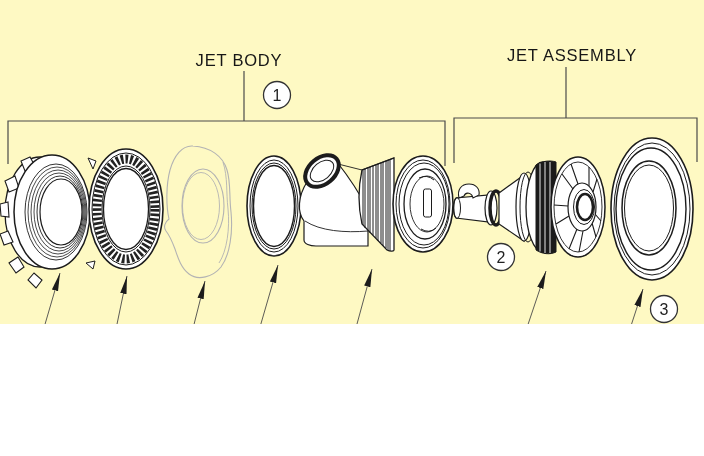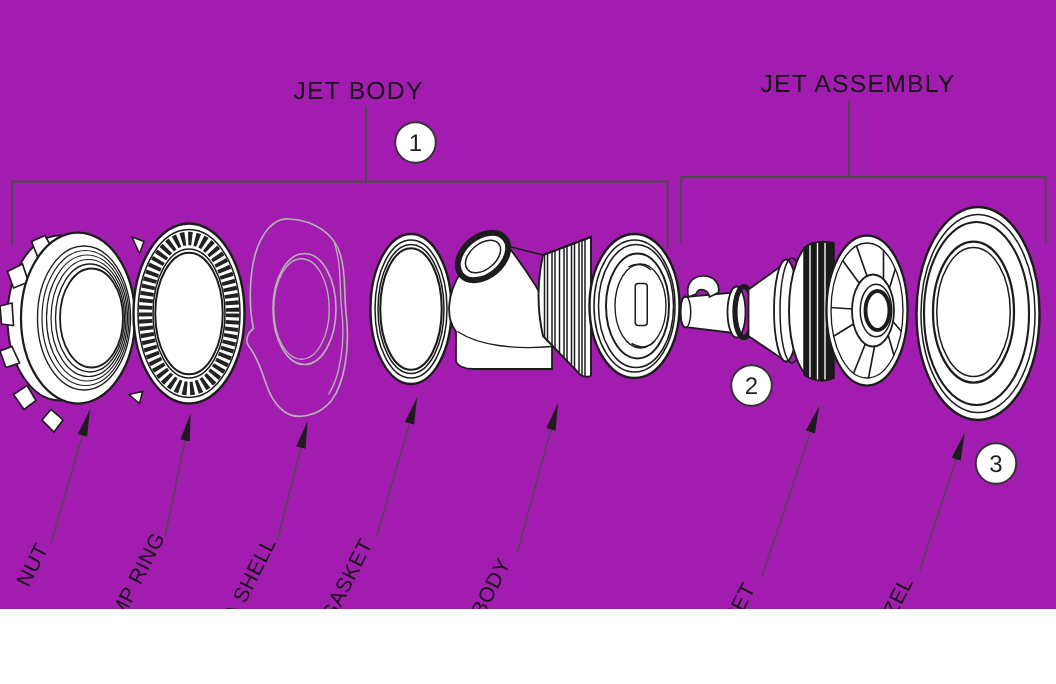--- a/index.html
+++ b/index.html
@@ -1,16 +1,16 @@
 <!DOCTYPE html>
 <html><head>
 <meta charset="utf-8">
 <style>
   html,body{margin:0;padding:0;background:#fff;}
-  .stage{position:relative;width:704px;height:406px;background:#a21caf;overflow:hidden;
+  .stage{position:relative;width:704px;height:324px;background:#fef9c3;overflow:hidden;
          font-family:"Liberation Sans",sans-serif;}
   svg{position:absolute;left:0;top:0;}
   .hdr{font-family:"Liberation Sans",sans-serif;font-size:16.5px;letter-spacing:.8px;fill:#161616;}
   .plabel{font-family:"Liberation Sans",sans-serif;font-size:14px;letter-spacing:.4px;fill:#161616;}
   .cnum{font-family:"Liberation Sans",sans-serif;font-size:16px;fill:#222;}
   .ink{stroke:#1c1c1c;fill:none;}
   .inkf{stroke:#1c1c1c;fill:#fff;}
   .ann{stroke:#4a4a4a;fill:none;}
 </style>
 </head>

